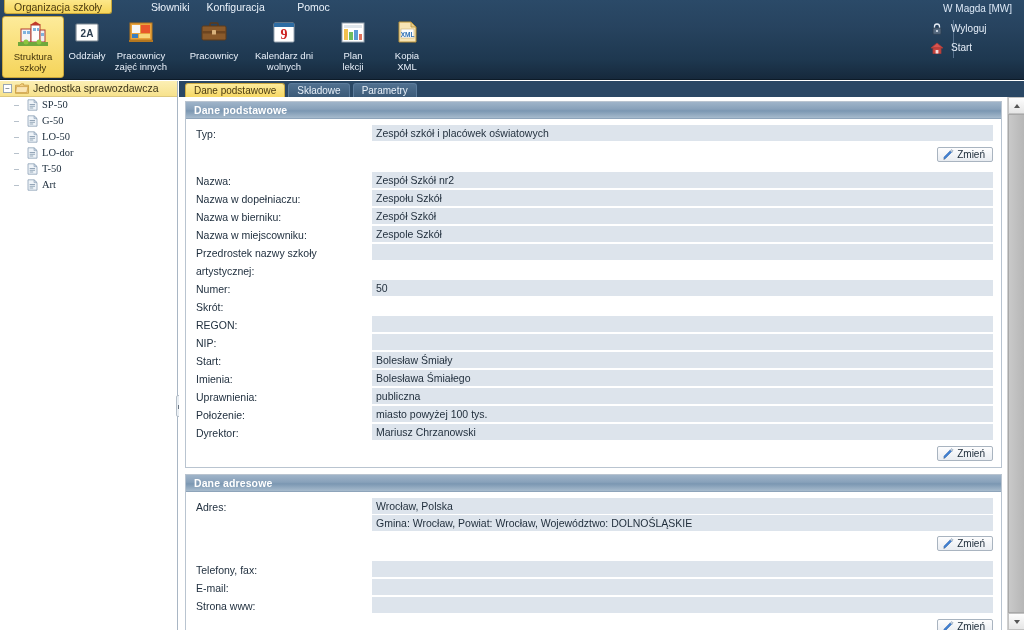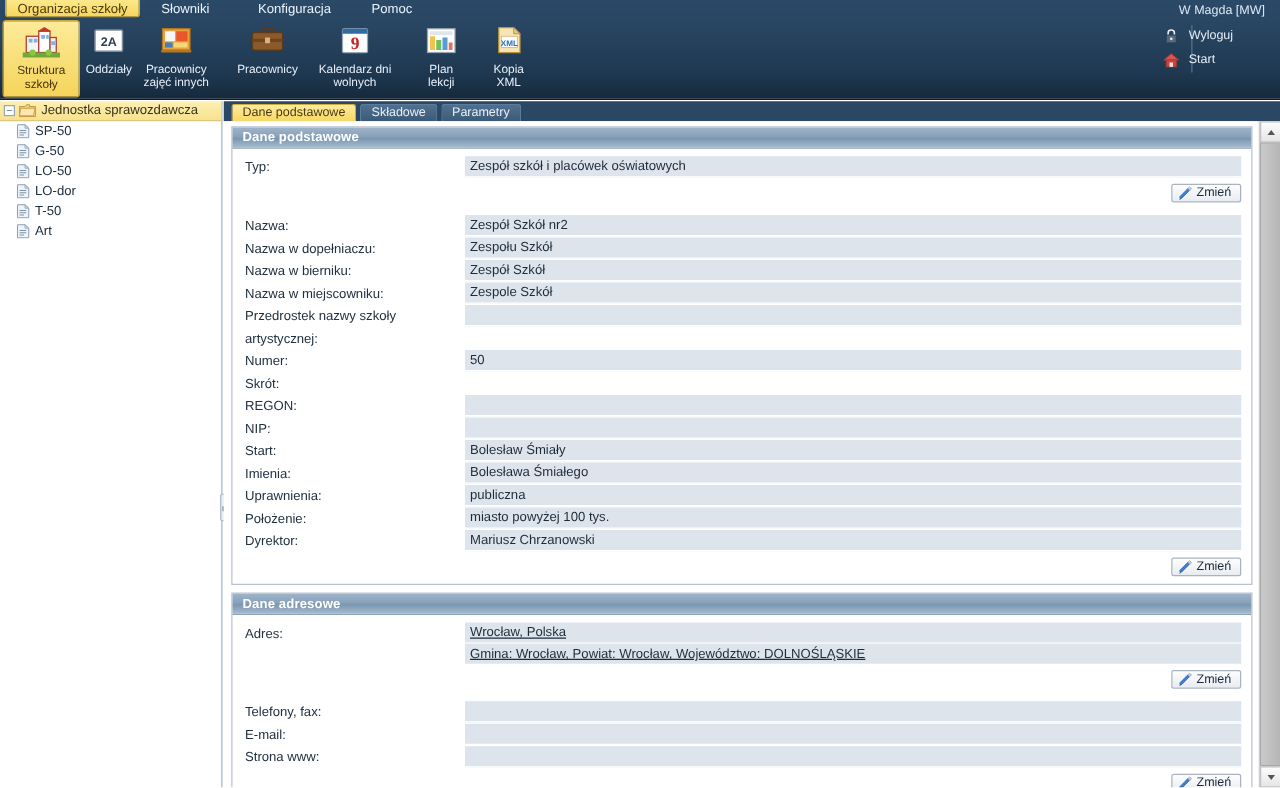--- a/index.html
+++ b/index.html
@@ -64,21 +64,21 @@
     background:#fff;border-right:1px solid #a9b6c4;box-sizing:border-box;
   }
   .treehead{
     height:15px;line-height:15px;
     background:linear-gradient(to bottom,#fcefb4,#f7e28d);
     border-bottom:1px solid #ddc87e;
     display:flex;align-items:center;padding-left:3px;font-size:10.5px;color:#3a3319;
   }
   .treenode{
     height:16px;line-height:16px;display:flex;align-items:center;
-    padding-left:13px;font-size:10.5px;color:#20303f;position:relative;
+    padding-left:27px;font-size:10.5px;color:#20303f;position:relative;font-family:Liberation Serif, serif;
   }
   .expander{
     width:9px;height:9px;border:1px solid #9aa7b4;background:#fff;
     font-size:8px;line-height:7px;text-align:center;color:#44525f;
     margin-right:3px;flex:0 0 9px;cursor:pointer;box-sizing:border-box;
   }
   .dash{position:absolute;left:14px;width:5px;height:1px;background:#b7c1cb;top:8px;}
   .doc-ico{width:11px;height:12px;margin-right:4px;flex:0 0 11px;position:relative;}
 
   
@@ -174,21 +174,21 @@
 </style>
 </head>
 <body>
 
 <div class="app">
 
   <div class="banner">
 
     <div class="menubar" id="menubar">
         <div class="mtab active" style="left: 4px;"><span>Organizacja szkoły</span></div>
-        <div class="mtab" style="left: 120px;"><span>Słowniki</span></div>
+        <div class="mtab" style="left: 142px;"><span>Słowniki</span></div>
         <div class="mtab" style="left: 197.4px;"><span>Konfiguracja</span></div>
         <div class="mtab" style="left: 288.2px;"><span>Pomoc</span></div>
       </div>
 
     <div class="ribbon" id="ribbon">
         <div class="rbtn active" style="left: 2px;">
           <span class="ico"><svg width="30" height="26" viewBox="0 0 30 26">
               <rect x="3" y="8" width="10" height="13" fill="#f4f4f4" stroke="#b03a2e" stroke-width="1"></rect>
               <rect x="13" y="4" width="9" height="17" fill="#fdfdfd" stroke="#b03a2e" stroke-width="1"></rect>
               <rect x="22" y="9" width="5" height="12" fill="#f0f0f0" stroke="#b03a2e" stroke-width="1"></rect>
@@ -481,21 +481,21 @@
 
         </div>
       </div>
 
       <div class="card">
         <div class="card-hd">Dane adresowe</div>
         <div class="card-bd">
 
           <div class="row">
             <div class="lab">Adres:</div>
-            <div style="flex:1 1 auto;text-decoration:underline;">
+            <div style="flex:1 1 auto;">
               <div class="val">Wrocław, Polska</div>
               <div class="val">Gmina: Wrocław, Powiat: Wrocław, Województwo: DOLNOŚLĄSKIE</div>
             </div>
           </div>
 
           <div class="btnrow">
             <div class="zbtn">
               <span class="pen">
                 <svg width="12" height="12" viewBox="0 0 12 12">
                   <path d="M2 10 L3.4 9.6 L9.6 3.3 L8.2 1.9 L2 8.2 Z" fill="#3d7fd6" stroke="#2b5fa3" stroke-width="0.6"></path>

